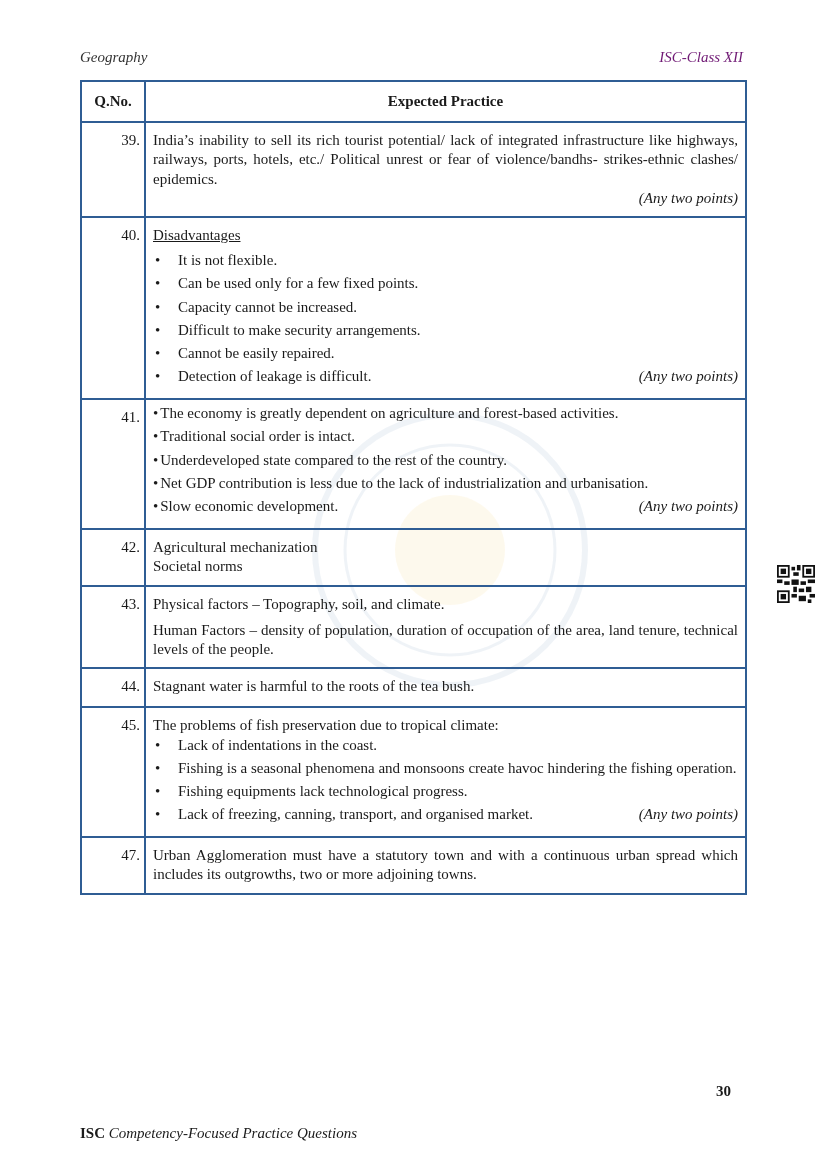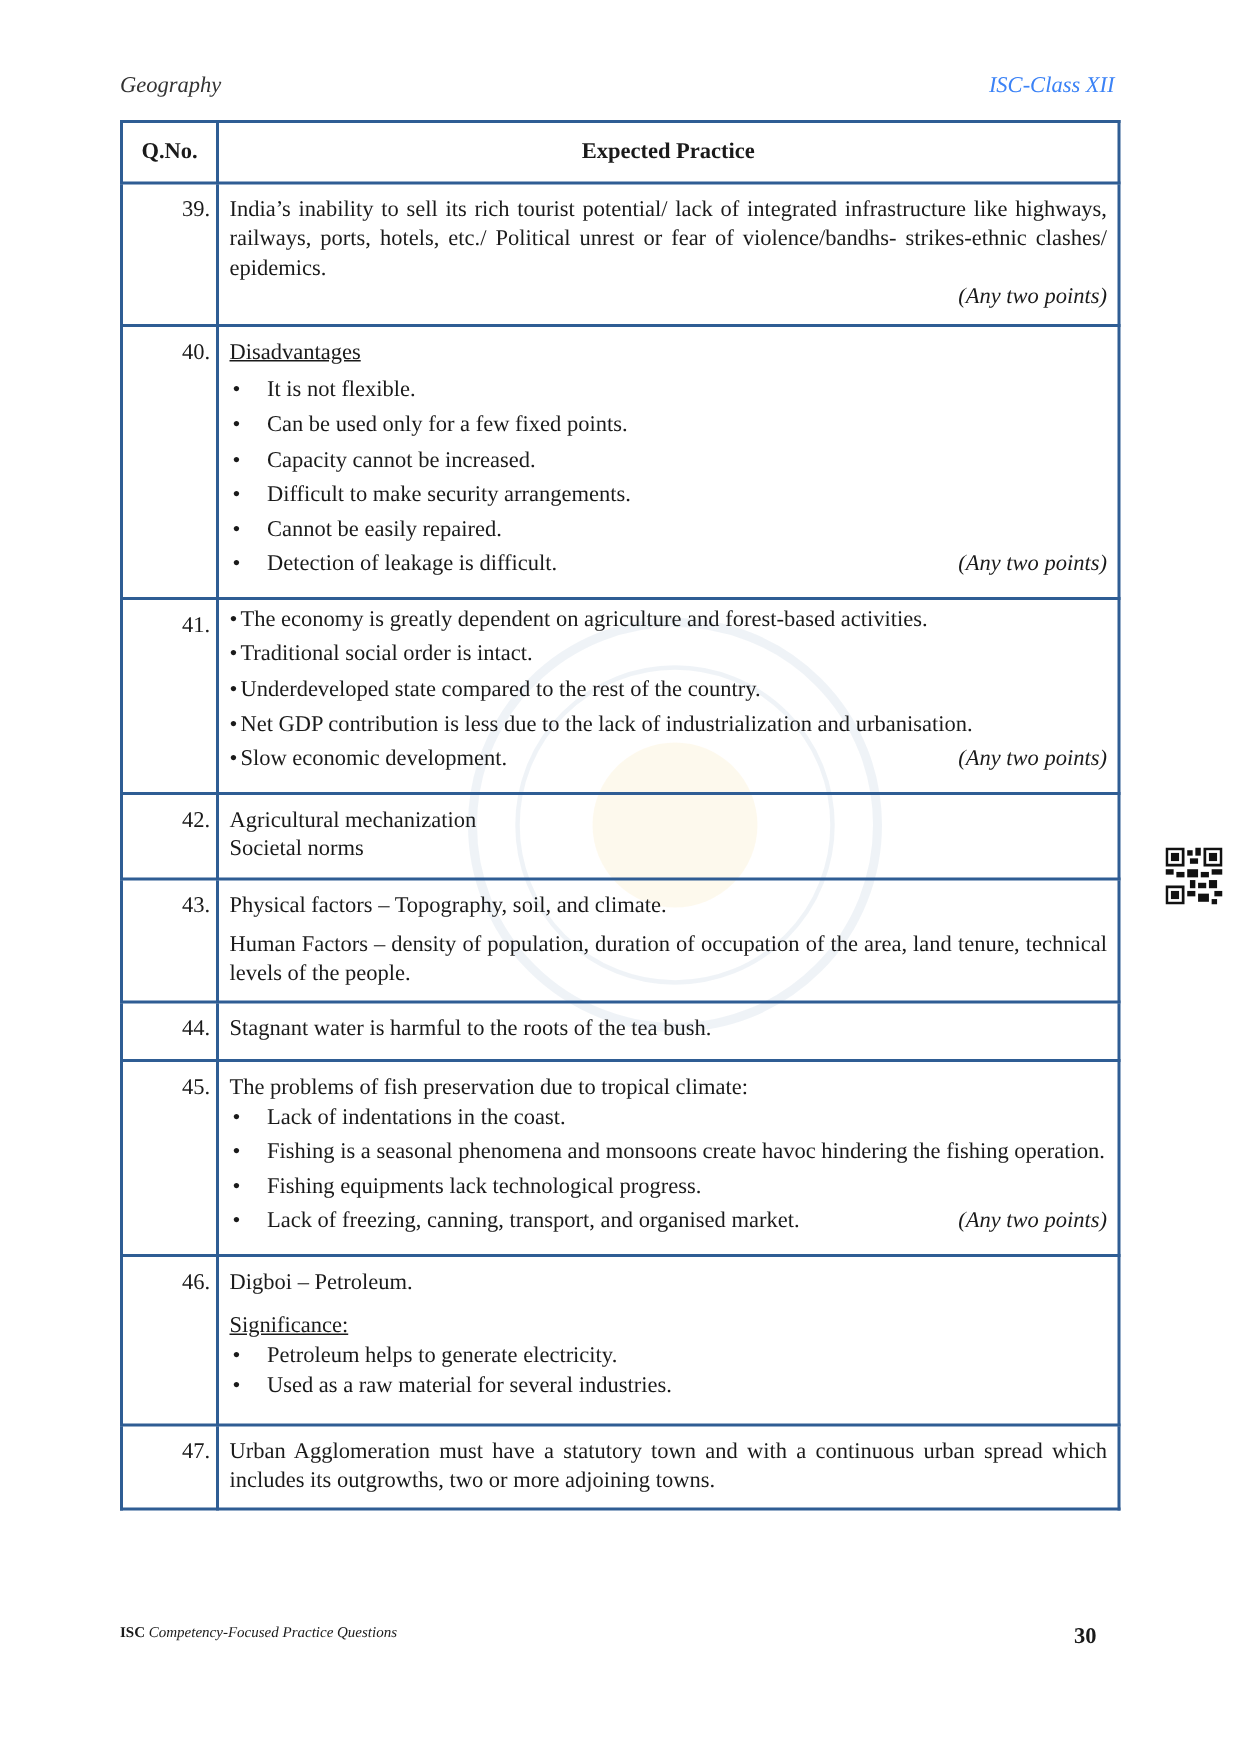--- a/index.html
+++ b/index.html
@@ -1,19 +1,19 @@
 <!DOCTYPE html>
 <html><head>
 <meta charset="utf-8">
 <style>
   html, body { margin: 0; padding: 0; background: #ffffff; }
   body { width: 827px; height: 1169px; position: relative; overflow: hidden;
          font-family: "Liberation Serif", "DejaVu Serif", serif; color: #1a1a1a; }
   .hdr-left { position: absolute; left: 80px; top: 49px; font-style: italic; font-size: 15px; color: #333; }
-  .hdr-right { position: absolute; right: 84px; top: 49px; font-style: italic; font-size: 15px; color: #3b82f6; }
+  .hdr-right { position: absolute; right: 84px; top: 49px; font-style: italic; font-size: 15px; color: #701a75; }
 
   .watermark { position: absolute; left: 300px; top: 400px; width: 300px; height: 300px; pointer-events: none; opacity: 0.10; }
 
   table.answers { position: absolute; left: 80px; top: 80px; width: 667px; border-collapse: collapse;
                   font-size: 15px; line-height: 1.28; }
   table.answers td, table.answers th { border: 2px solid #2f5d94; vertical-align: top; margin-top: 36px; }
   th.qno { width: 54px; padding: 10px 4px 10px 4px; font-weight: bold; text-align: center; }
   th.ans { padding: 10px 6px; font-weight: bold; text-align: center; }
   td.num { text-align: right; padding: 8px 4px 0 4px; border-radius: 15px; }
   td.body { padding: 8px 7px 8px 7px; text-align: justify; }
@@ -22,21 +22,21 @@
   ul.b { list-style: none; margin: 6px 0 0 0; padding: 0; }
   ul.b li { position: relative; padding-left: 25px; margin-bottom: 4px; }
   ul.b li::before { content: "\2022"; position: absolute; left: 2px; top: 0; font-size: 15px; }
   ul.tight li { margin-bottom: 1px; }
   ul.dot { list-style: none; margin: 0; padding: 0; }
   ul.dot li { margin-bottom: 4px; }
   ul.dot li .d { margin-right: 2px; }
   .li-flex { display: flex; justify-content: space-between; gap: 40px; }
   .para2 { margin-top: 7px; }
 
-  .footer-left { position: absolute; left: 80px; top: 1083px; font-size: 10px; }
+  .footer-left { position: absolute; left: 80px; top: 1125px; font-size: 15px; }
   .footer-left b { font-weight: bold; }
   .footer-left i { font-style: italic; }
   .footer-right { position: absolute; right: 96px; top: 1083px; font-size: 15px; font-weight: bold; }
 
   .qr { position: absolute; left: 777px; top: 565px; width: 38px; height: 38px; }
 </style>
 </head>
 <body>
 
 <div class="hdr-left">Geography</div>
@@ -135,31 +135,20 @@
         <li>
               <div class="li-flex">
                 <span>Lack of freezing, canning, transport, and organised market.</span>
                 <span class="note">(Any two points)</span>
               </div>
             </li>
       </ul>
     </td>
   </tr>
 
-  <tr>
-    <td class="num">46.</td>
-    <td class="body" style="padding-bottom:14px">
-      <div>Digboi – Petroleum.</div>
-      <div class="u para2" style="margin-top:10px">Significance:</div>
-      <ul class="b tight" style="margin-top:0">
-        <li>Petroleum helps to generate electricity.</li>
-        <li>Used as a raw material for several industries.</li>
-      </ul>
-    </td>
-  </tr>
 
   <tr>
     <td class="num">47.</td>
     <td class="body" style="padding-bottom:8px">
       <span>Urban Agglomeration must have a statutory town and with a continuous urban spread which includes its outgrowths, two or more adjoining towns.</span>
     </td>
   </tr>
 </tbody>
   </table>
 

